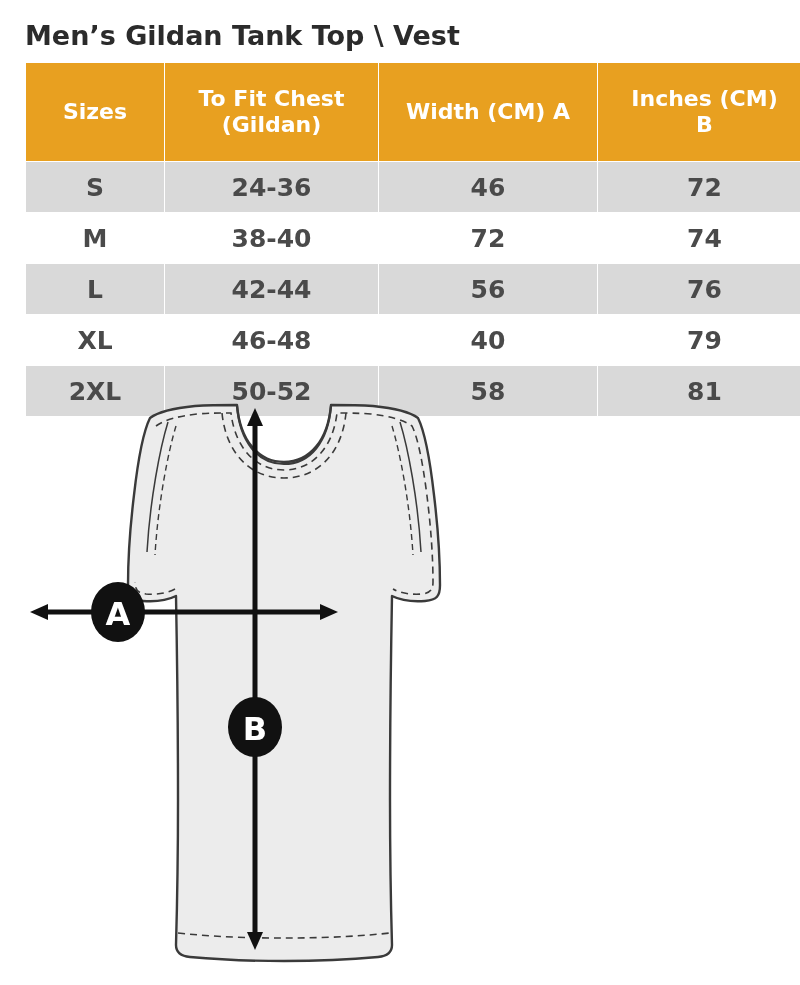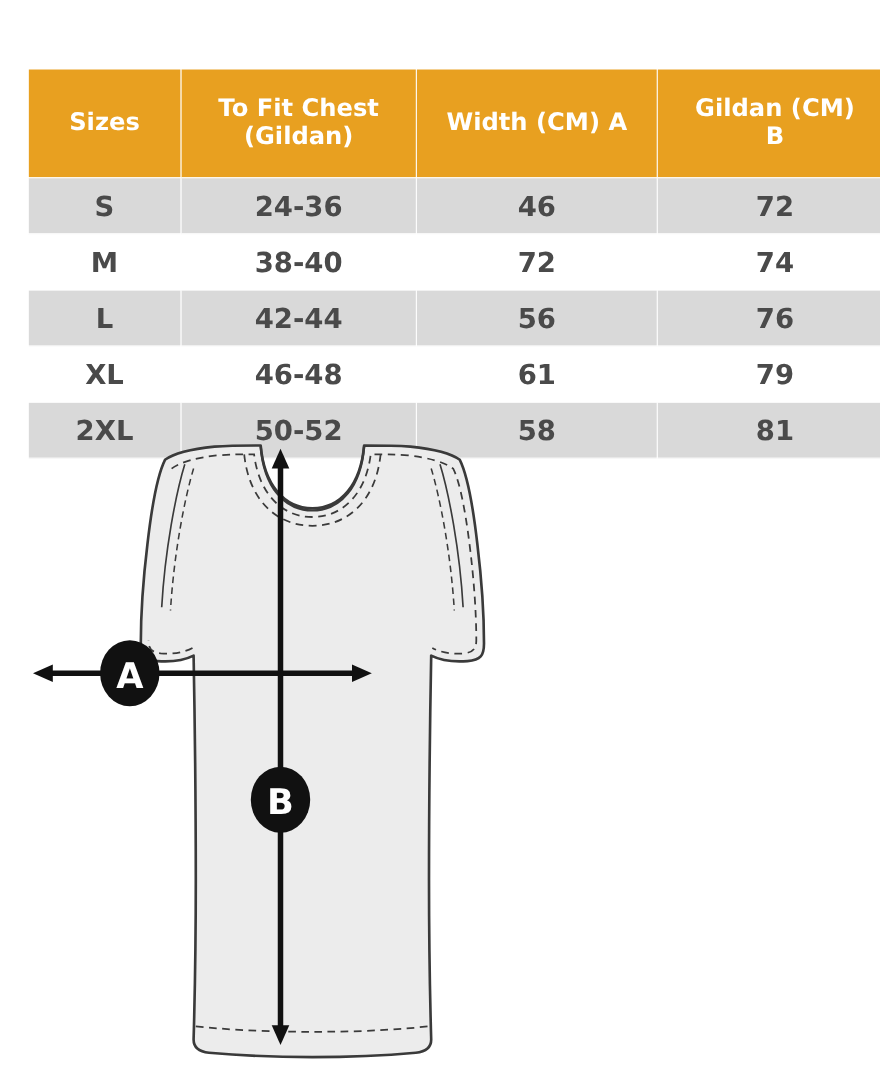--- a/index.html
+++ b/index.html
@@ -73,32 +73,33 @@
     width: 800px;
     height: 585px;
   }
   .diagram svg { display: block; }
 </style>
 </head>
 <body>
 
 <div class="page">
 
+  <div class="title">Men’s Gildan Tank Top \ Vest</div>
 
   <table class="size-table">
     <thead>
       <tr>
         <th class="col-sizes">Sizes</th>
         <th class="col-chest">
           <span>To Fit Chest</span><br>
           <span>(Gildan)</span>
         </th>
         <th class="col-width">Width (CM) A</th>
         <th class="col-length">
-          <span>Gildan  (CM)</span><br>
+          <span>Inches  (CM)</span><br>
           <span>B</span>
         </th>
       </tr>
     </thead>
     <tbody>
       <tr class="row-odd">
         <td>S</td>
         <td>24-36</td>
         <td>46</td>
         <td>72</td>
@@ -111,21 +112,21 @@
       </tr>
       <tr class="row-odd">
         <td>L</td>
         <td>42-44</td>
         <td>56</td>
         <td>76</td>
       </tr>
       <tr class="row-even">
         <td>XL</td>
         <td>46-48</td>
-        <td>61</td>
+        <td>40</td>
         <td>79</td>
       </tr>
       <tr class="row-odd">
         <td>2XL</td>
         <td>50-52</td>
         <td>58</td>
         <td>81</td>
       </tr>
     </tbody>
   </table>

